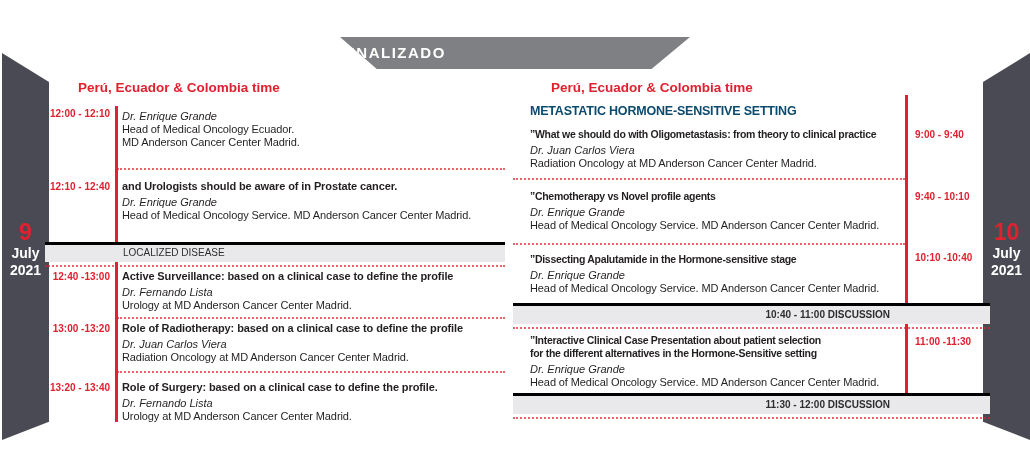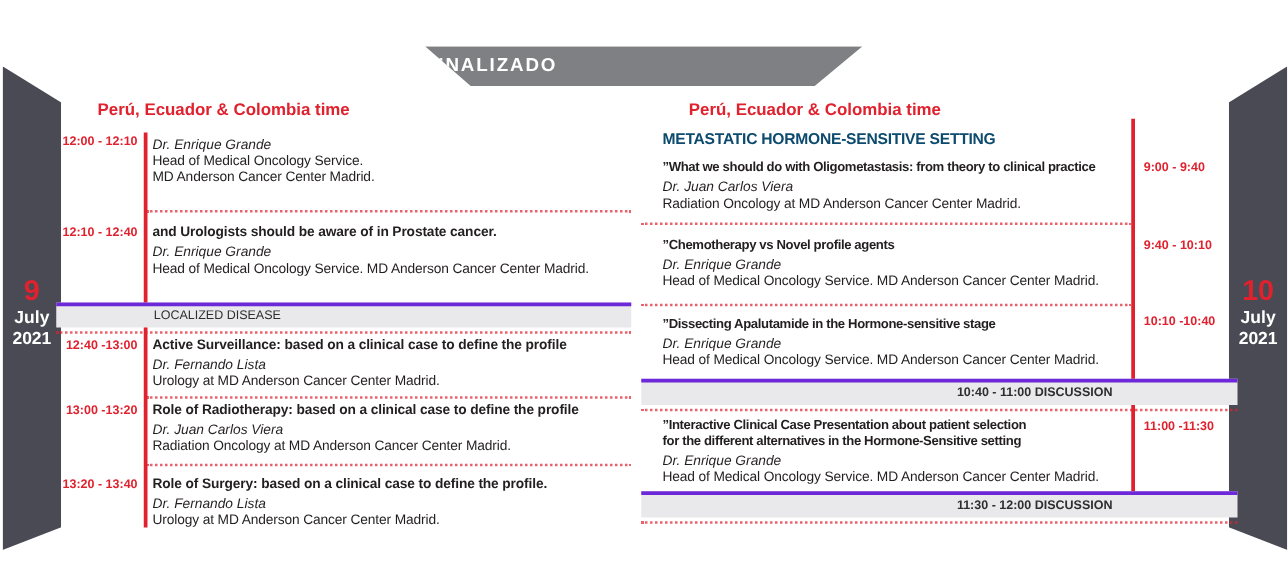--- a/index.html
+++ b/index.html
@@ -46,21 +46,21 @@
   .time{position:absolute;font-size:10px;font-weight:bold;color:#e0212e;white-space:nowrap;}
   .time-l{left:5px;width:60px;text-align:right;}
   .time-r{left:402px;width:72px;text-align:left;}
 
   .dotted{position:absolute;border-top:2px dotted rgba(224,33,46,0.7);height:0;}
   .dot-l{left:72px;width:388px;}
   .dot-l-full{left:0;width:460px;}
   .dot-r{left:0;width:392px;}
   .dot-r-full{left:0;width:477px;}
 
-  .band{position:absolute;left:0;background:#e9e9eb;border-top:3px solid #6d28d9;box-sizing:border-box;}
+  .band{position:absolute;left:0;background:#e9e9eb;border-top:3px solid #000000;box-sizing:border-box;}
   .band-l{width:460px;height:20px;line-height:16px;font-size:10px;color:#2e2e30;padding-left:78px;}
   .band-r{width:477px;height:21px;line-height:17px;font-size:10px;font-weight:bold;color:#2e2e30;
           text-align:right;padding-right:100px;}
 </style>
 </head>
 <body>
 
 <div class="canvas">
 
   <div class="banner">
@@ -84,21 +84,21 @@
   </div>
 
   <div class="col col-left">
     <div class="tz-header">Perú, Ecuador &amp; Colombia time</div>
     <div class="rule rule-l"></div>
 
     <div class="time time-l" style="top:33px">12:00 - 12:10</div>
     <div class="session" style="top:32px">
 
       <div class="speaker">Dr. Enrique Grande</div>
-      <div class="desc">Head of Medical Oncology Service.</div>
+      <div class="desc">Head of Medical Oncology Ecuador.</div>
       <div class="desc">MD Anderson Cancer Center Madrid.</div>
     </div>
 
     <div class="dotted dot-l" style="top:93px"></div>
 
     <div class="time time-l" style="top:106px">12:10 - 12:40</div>
     <div class="session" style="top:105px">
       <div class="title-line">and Urologists should be aware of in Prostate cancer.</div>
       <div class="speaker">Dr. Enrique Grande</div>
       <div class="desc">Head of Medical Oncology Service. MD Anderson Cancer Center Madrid.</div>

